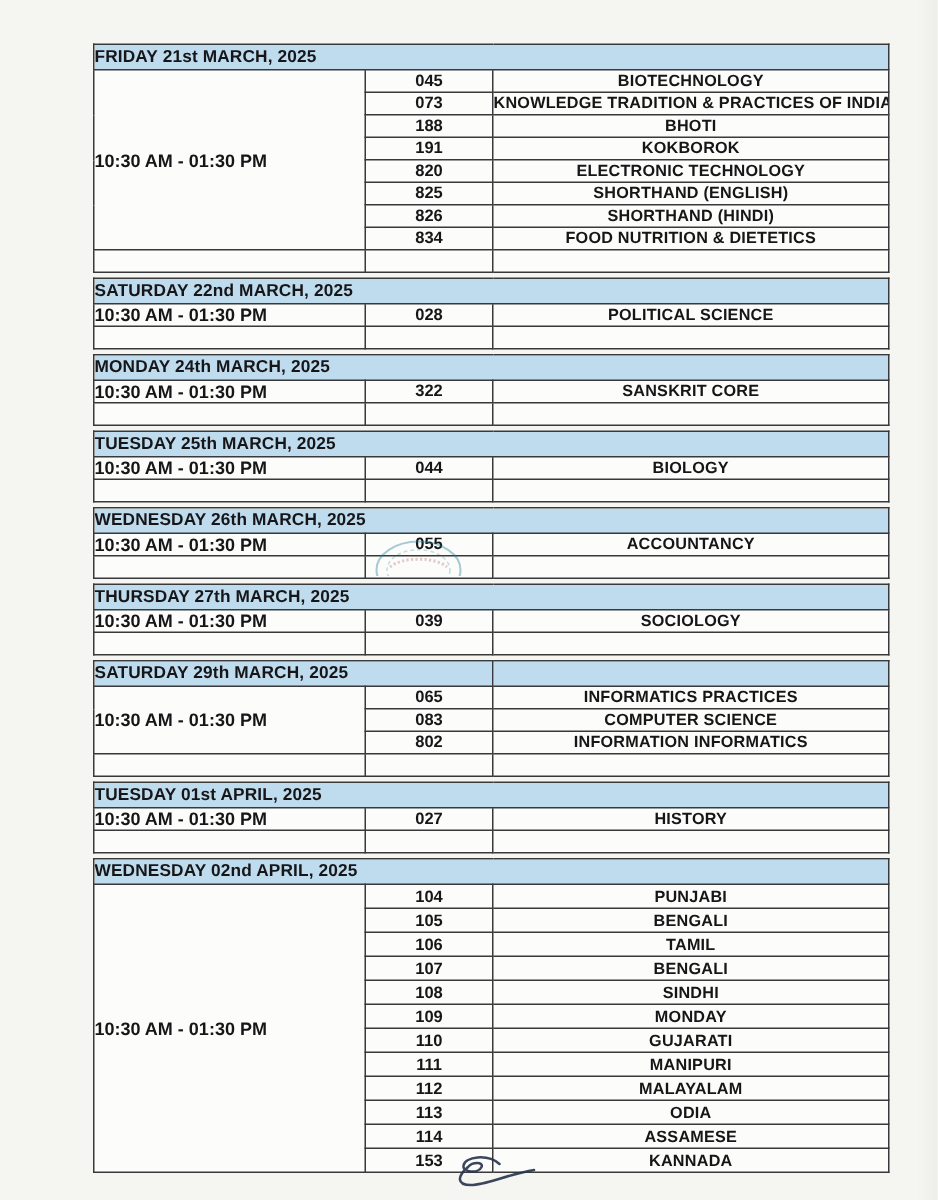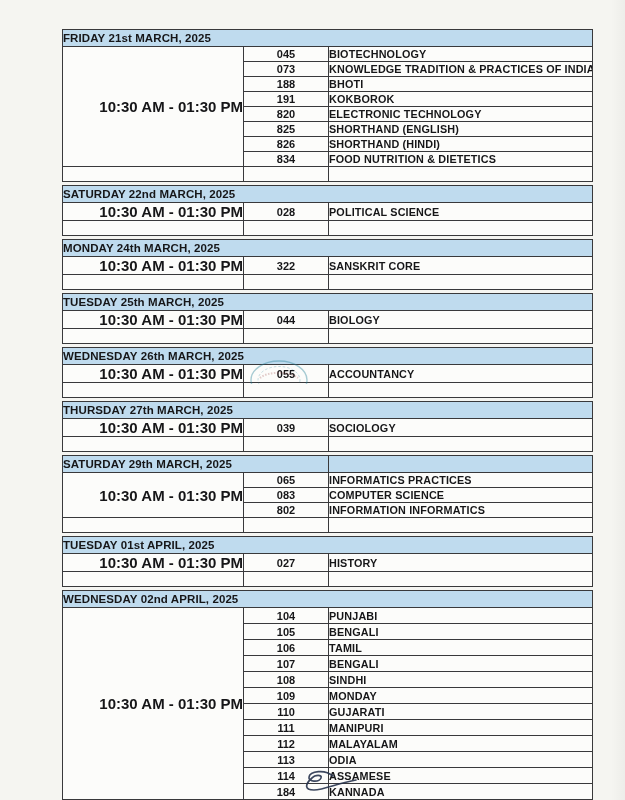--- a/index.html
+++ b/index.html
@@ -39,32 +39,32 @@
     background:var(--header-blue);
     font-size:11.5px;
     font-weight:bold;
     padding-left:6px;
     white-space:pre;
     letter-spacing:.1px;
   }
   tr.data-row{height:15px;}
   table.section:last-child tr.data-row{height:16px;}
   td.time{
-    text-align:right;
+    text-align:left;
     vertical-align:middle;
-    font-size:15px;
+    font-size:12px;
     font-weight:bold;
   }
   td.code{
     text-align:center;
     font-size:11px;
     font-weight:bold;
   }
   td.subj{
-    text-align:left;
+    text-align:center;
     padding-left:7px;
     font-size:10.8px;
     font-weight:bold;
     letter-spacing:.15px;
   }
   
   .stamp-clip{
     position:absolute;left:248px;top:358px;width:64px;height:26px;
     overflow:hidden;pointer-events:none;
   }
@@ -348,21 +348,21 @@
         </tr>
         <tr class="data-row">
           <td class="code">113</td>
           <td class="subj">ODIA</td>
         </tr>
         <tr class="data-row">
           <td class="code">114</td>
           <td class="subj">ASSAMESE</td>
         </tr>
         <tr class="data-row">
-          <td class="code">184</td>
+          <td class="code">153</td>
           <td class="subj">KANNADA</td>
         </tr>
       </tbody>
     </table>
   </div>
 
 <div class="stamp-clip">
   <svg class="stamp" viewBox="0 0 62 44" xmlns="http://www.w3.org/2000/svg">
     <ellipse cx="31" cy="22" rx="28" ry="19" fill="none" stroke="rgba(32,125,148,0.45)" stroke-width="1.4"></ellipse>
     <ellipse cx="31" cy="22" rx="21" ry="13.5" fill="none" stroke="rgba(32,125,148,0.30)" stroke-width="1" stroke-dasharray="2.5 2"></ellipse>

